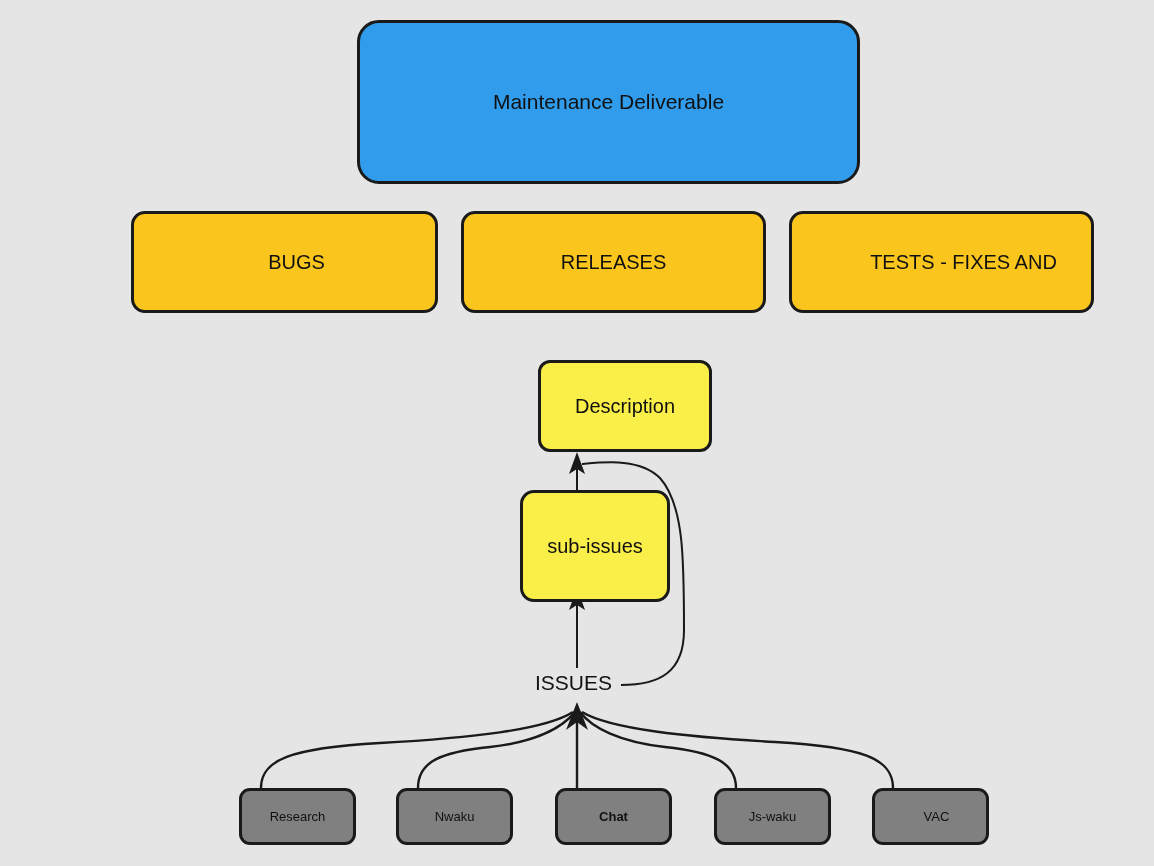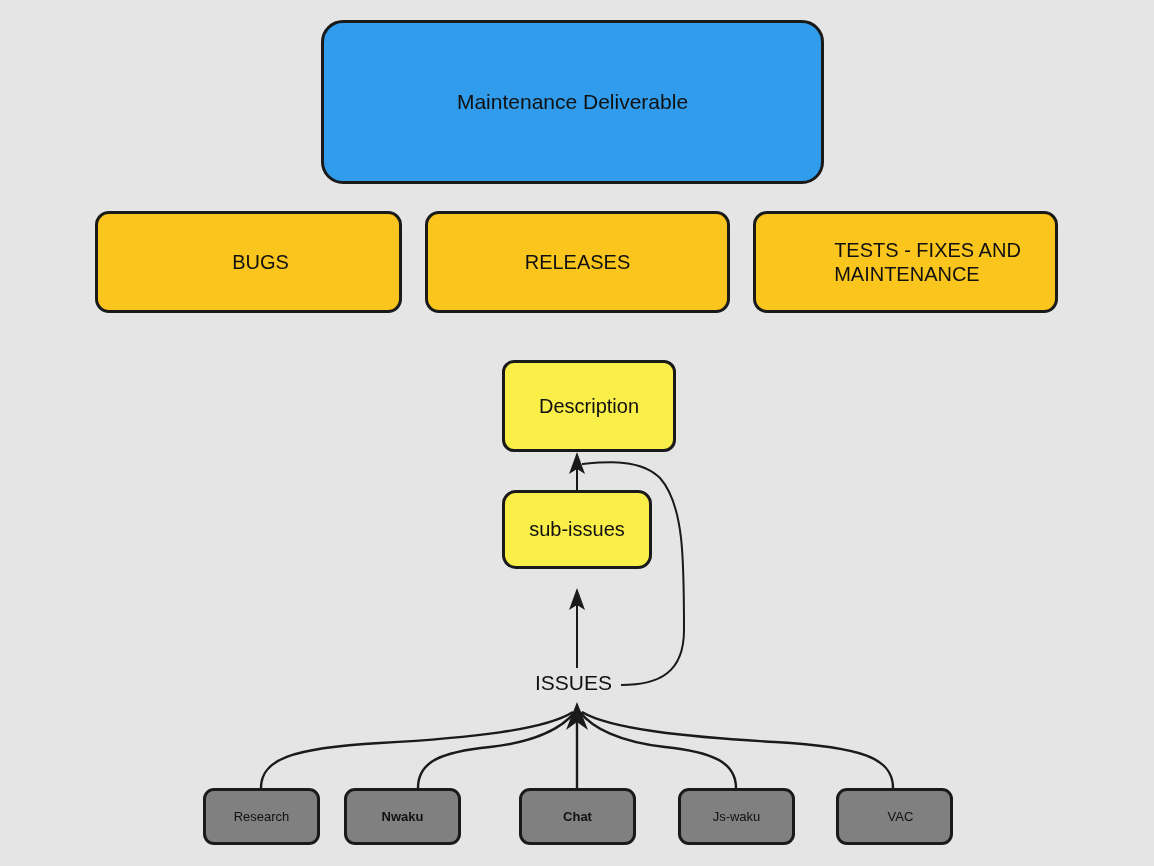--- a/index.html
+++ b/index.html
@@ -18,24 +18,26 @@
     width: 1154px;
     height: 866px;
     background: #e5e5e5;
   }
   .node {
     position: absolute;
     box-sizing: border-box;
     display: flex;
     align-items: center;
     justify-content: center;
+    text-align: center;
     border: 3px solid #1a1a1a;
     color: #111111;
     line-height: 1.22;
     user-select: none;
+    margin-left: 36px;
   }
   .node-deliverable {
     left: 321px;
     top: 20px;
     width: 503px;
     height: 164px;
     background: #309ceb;
     border-radius: 22px;
     font-size: 21px;
   }
@@ -53,40 +55,40 @@
   .node-description {
     left: 502px;
     top: 360px;
     width: 174px;
     height: 92px;
     background: #faee48;
     border-radius: 12px;
     font-size: 20px;
   }
   .node-subissues {
-    left: 502px;
+    left: 484px;
     top: 490px;
     width: 150px;
-    height: 79px;
+    height: 112px;
     background: #faee48;
     border-radius: 14px;
     font-size: 20px;
   }
 
   .node-source {
     top: 788px;
     width: 117px;
     height: 57px;
     background: #808080;
     border-radius: 11px;
     font-size: 13px;
     border-width: 3px;
   }
   .src-0 { left: 203px; }
-  .src-1 { left: 344px; font-weight: bold; }
+  .src-1 { left: 360px; }
   .src-2 { left: 519px; font-weight: bold; }
   .src-3 { left: 678px; }
   .src-4 { left: 836px; padding-left: 12px; }
 
   .edge-label {
     position: absolute;
     left: 533px;
     top: 671px;
     font-size: 21px;
     color: #111111;
@@ -148,21 +150,20 @@
     <span>BUGS</span>
   </div>
 
   <div class="node node-phase node-rel">
     <span>RELEASES</span>
   </div>
 
   <div class="node node-phase node-tests">
     <span>
       <span class="line-break">TESTS - FIXES AND</span>
-      <span class="line-break">MAINTENANCE</span>
     </span>
   </div>
 
   <div class="node node-description">
     <span>Description</span>
   </div>
 
   <div class="node node-subissues">
     <span>sub-issues</span>
   </div>

